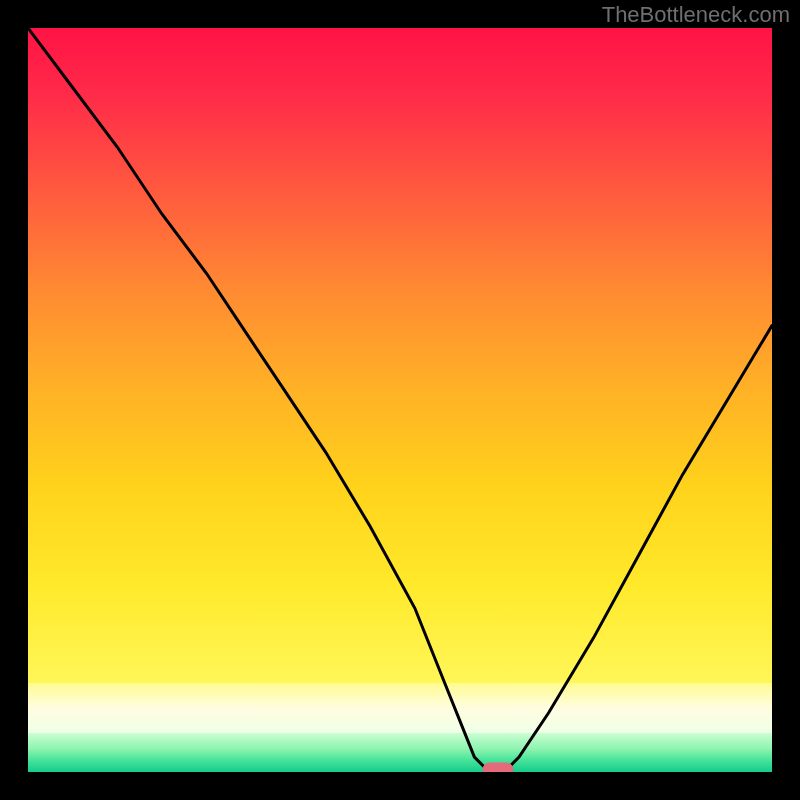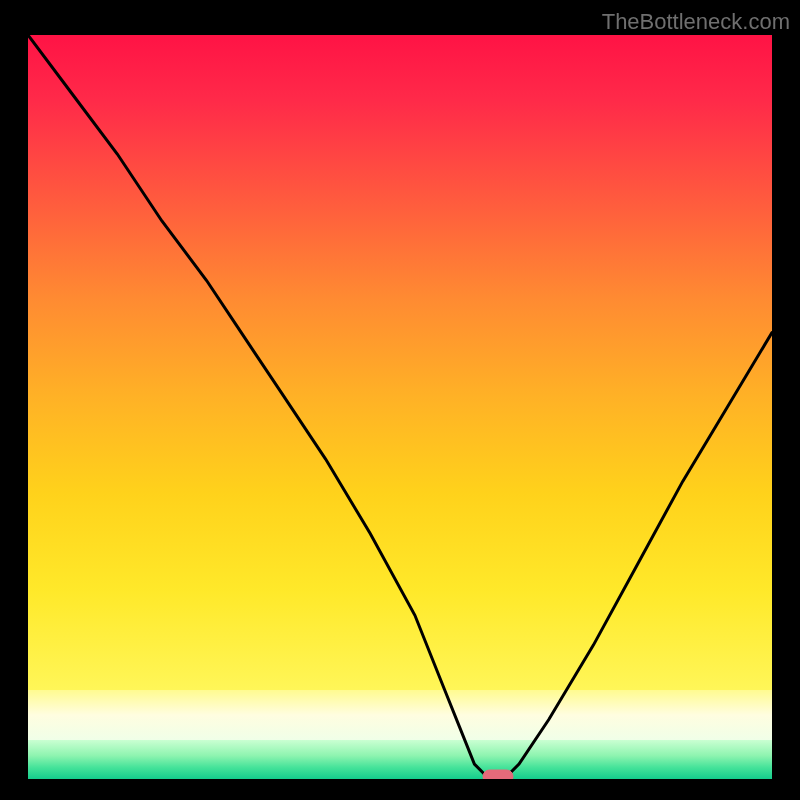--- a/index.html
+++ b/index.html
@@ -6,21 +6,21 @@
     margin: 0;
     padding: 0;
     width: 800px;
     height: 800px;
     background: #000;
     position: relative;
     font-family: Arial, Helvetica, sans-serif;
   }
   .frame {
     position: absolute;
-    top: 7px;
+    top: 0;
     left: 0;
     width: 800px;
     height: 656px;
     background: #000;
   }
   .watermark {
     position: absolute;
     top: 2px;
     right: 10px;
     color: #6f6f6f;

